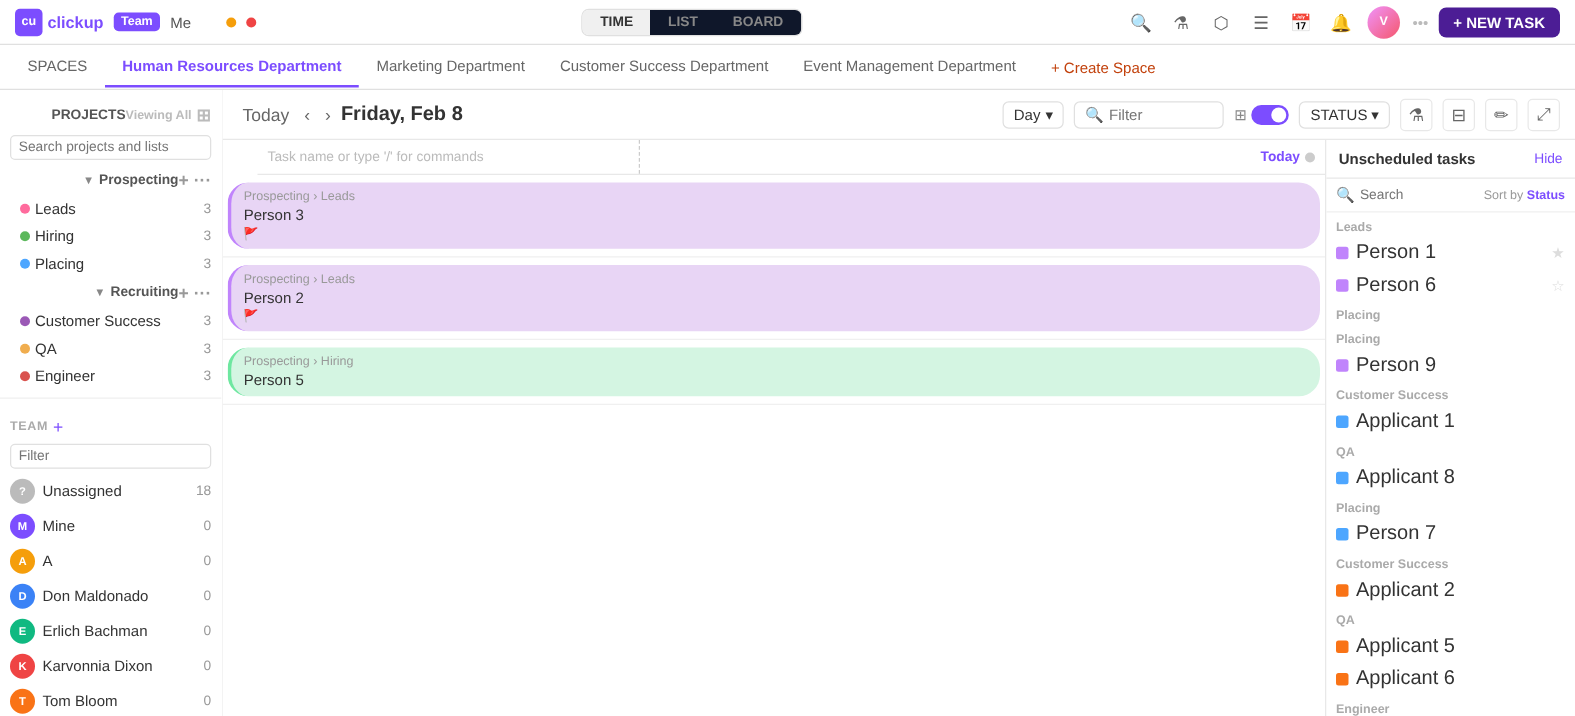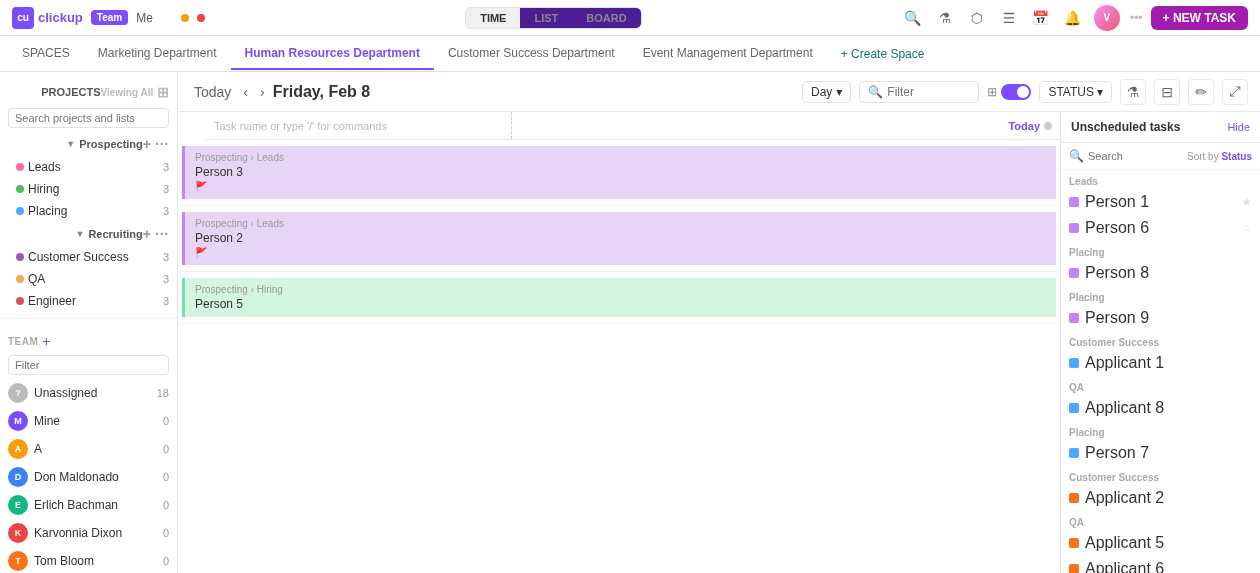--- a/index.html
+++ b/index.html
@@ -6,32 +6,32 @@
     body { font-family: -apple-system, BlinkMacSystemFont, 'Segoe UI', sans-serif; font-size: 12px; background: #fff; color: #333; overflow: hidden; width: 1260px; height: 573px; }
 
     
     .top-bar { display: flex; align-items: center; height: 36px; background: #fff; border-bottom: 1px solid #e0e0e0; padding: 0 12px; gap: 8px; }
     .logo { display: flex; align-items: center; gap: 4px; font-weight: 700; font-size: 13px; color: #7c4dff; }
     .logo-icon { width: 22px; height: 22px; background: #7c4dff; border-radius: 4px; display: flex; align-items: center; justify-content: center; color: #fff; font-size: 10px; font-weight: 900; }
     .team-badge { background: #7c4dff; color: #fff; border-radius: 4px; padding: 2px 6px; font-size: 10px; font-weight: 600; }
     .me-label { font-size: 12px; color: #555; }
     .top-bar-spacer { flex: 1; }
     .top-bar-center { display: flex; gap: 0; border: 1px solid #e0e0e0; border-radius: 6px; overflow: hidden; }
-    .top-bar-tab { padding: 4px 14px; font-size: 11px; font-weight: 600; color: #888; cursor: pointer; background: #4c1d95; border: none; }
+    .top-bar-tab { padding: 4px 14px; font-size: 11px; font-weight: 600; color: #888; cursor: pointer; background: #0f172a; border: none; }
     .top-bar-tab.active { background: #f0f0f0; color: #333; }
     .top-bar-icons { display: flex; align-items: center; gap: 10px; }
     .icon-btn { width: 22px; height: 22px; display: flex; align-items: center; justify-content: center; cursor: pointer; color: #666; font-size: 14px; }
     .avatar { width: 26px; height: 26px; border-radius: 50%; background: linear-gradient(135deg, #f093fb, #f5576c); display: flex; align-items: center; justify-content: center; color: #fff; font-size: 10px; font-weight: 700; }
-    .new-task-btn { background: #a21caf; color: #fff; border: none; border-radius: 6px; padding: 5px 12px; font-size: 12px; font-weight: 700; cursor: pointer; white-space: nowrap; }
+    .new-task-btn { background: #4c1d95; color: #fff; border: none; border-radius: 6px; padding: 5px 12px; font-size: 12px; font-weight: 700; cursor: pointer; white-space: nowrap; }
 
     
     .space-tabs { display: flex; align-items: center; height: 36px; border-bottom: 1px solid #e0e0e0; padding: 0 0 0 8px; gap: 0; background: #fff; }
     .space-tab { padding: 8px 14px; font-size: 12px; color: #666; cursor: pointer; border-bottom: 2px solid transparent; white-space: nowrap; }
     .space-tab.active { color: #7c4dff; border-bottom: 2px solid #7c4dff; font-weight: 600; }
-    .create-space { color: #0f766e; padding: 8px 14px; font-size: 12px; cursor: pointer; }
+    .create-space { color: #c2410c; padding: 8px 14px; font-size: 12px; cursor: pointer; }
 
     
     .main-layout { display: flex; height: calc(573px - 72px); }
 
     
     .sidebar { width: 178px; min-width: 178px; border-right: 1px solid #e8e8e8; background: #fff; overflow-y: auto; padding: 8px 0; }
     .sidebar-section-header { display: flex; align-items: center; justify-content: flex-end; padding: 4px 8px; font-size: 11px; font-weight: 700; color: #555; cursor: pointer; }
     .sidebar-section-header .left { display: flex; align-items: center; gap: 4px; }
     .sidebar-search { padding: 4px 8px; }
     .sidebar-search input { width: 100%; border: 1px solid #e0e0e0; border-radius: 4px; padding: 3px 6px; font-size: 11px; color: #888; outline: none; }
@@ -79,21 +79,21 @@
     .timeline-area { display: flex; flex: 1; overflow: hidden; }
     .timeline-main { flex: 1; overflow: hidden; display: flex; flex-direction: column; }
     .timeline-header { height: 28px; display: flex; align-items: center; border-bottom: 1px solid #e8e8e8; padding: 0 8px; background: #fff; margin-left: 28px; }
     .timeline-header-task { flex: 1; font-size: 11px; color: #bbb; }
     .timeline-header-today { color: #7c4dff; font-size: 11px; font-weight: 600; margin-left: 200px; }
     .timeline-body { flex: 1; overflow-y: auto; position: relative; }
 
     
     .task-row { display: flex; align-items: stretch; border-bottom: 1px solid #f0f0f0; min-height: 50px; }
     .task-bar-area { flex: 1; position: relative; padding: 6px 4px; }
-    .task-block { border-radius: 0; padding: 6px 10px; margin-bottom: 0; position: relative; min-height: 38px; }
+    .task-block { border-radius: 17px; padding: 6px 10px; margin-bottom: 0; position: relative; min-height: 38px; }
     .task-block-purple { background: #e8d5f5; border-left: 3px solid #c084fc; }
     .task-block-green { background: #d4f5e2; border-left: 3px solid #6ee7a0; }
     .task-breadcrumb { font-size: 10px; color: #999; margin-bottom: 2px; }
     .task-title { font-size: 12px; font-weight: 500; color: #333; }
     .task-flag { color: #ef4444; font-size: 10px; margin-top: 2px; display: inline-block; }
 
     
     .unscheduled-panel { width: 200px; min-width: 200px; border-left: 1px solid #e8e8e8; background: #fff; display: flex; flex-direction: column; overflow: hidden; }
     .unscheduled-header { display: flex; align-items: center; justify-content: space-between; padding: 8px 10px; border-bottom: 1px solid #e8e8e8; }
     .unscheduled-title { font-size: 12px; font-weight: 700; color: #333; }
@@ -147,22 +147,22 @@
     <div class="icon-btn">📅</div>
     <div class="icon-btn">🔔</div>
     <div class="avatar">V</div>
     <div style="color:#bbb;font-size:12px;">•••</div>
   </div>
   <button class="new-task-btn">+ NEW TASK</button>
 </div>
 
 <div class="space-tabs">
   <span class="space-tab">SPACES</span>
+  <span class="space-tab active">Human Resources Department</span>
   <span class="space-tab">Marketing Department</span>
-  <span class="space-tab active">Human Resources Department</span>
   <span class="space-tab">Customer Success Department</span>
   <span class="space-tab">Event Management Department</span>
   <span class="create-space">+ Create Space</span>
 </div>
 
 <div class="main-layout">
 
   <div class="sidebar">
     <div class="sidebar-section-header">
       <div class="left">
@@ -370,24 +370,20 @@
             <div class="u-dot u-dot-purple"></div>
             <span class="u-item-label">Person 1</span>
             <span class="u-star">★</span>
           </div>
           <div class="unscheduled-item">
             <div class="u-dot u-dot-purple"></div>
             <span class="u-item-label">Person 6</span>
             <span class="u-star">☆</span>
           </div>
           <div class="unscheduled-group-label">Placing</div>
-          <div class="unscheduled-item">
-            <div class="u-dot u-dot-purple"></div>
-            <span class="u-item-label">Person 8</span>
-          </div>
           <div class="unscheduled-group-label">Placing</div>
           <div class="unscheduled-item">
             <div class="u-dot u-dot-purple"></div>
             <span class="u-item-label">Person 9</span>
           </div>
           <div class="unscheduled-group-label">Customer Success</div>
           <div class="unscheduled-item">
             <div class="u-dot u-dot-blue"></div>
             <span class="u-item-label">Applicant 1</span>
           </div>

